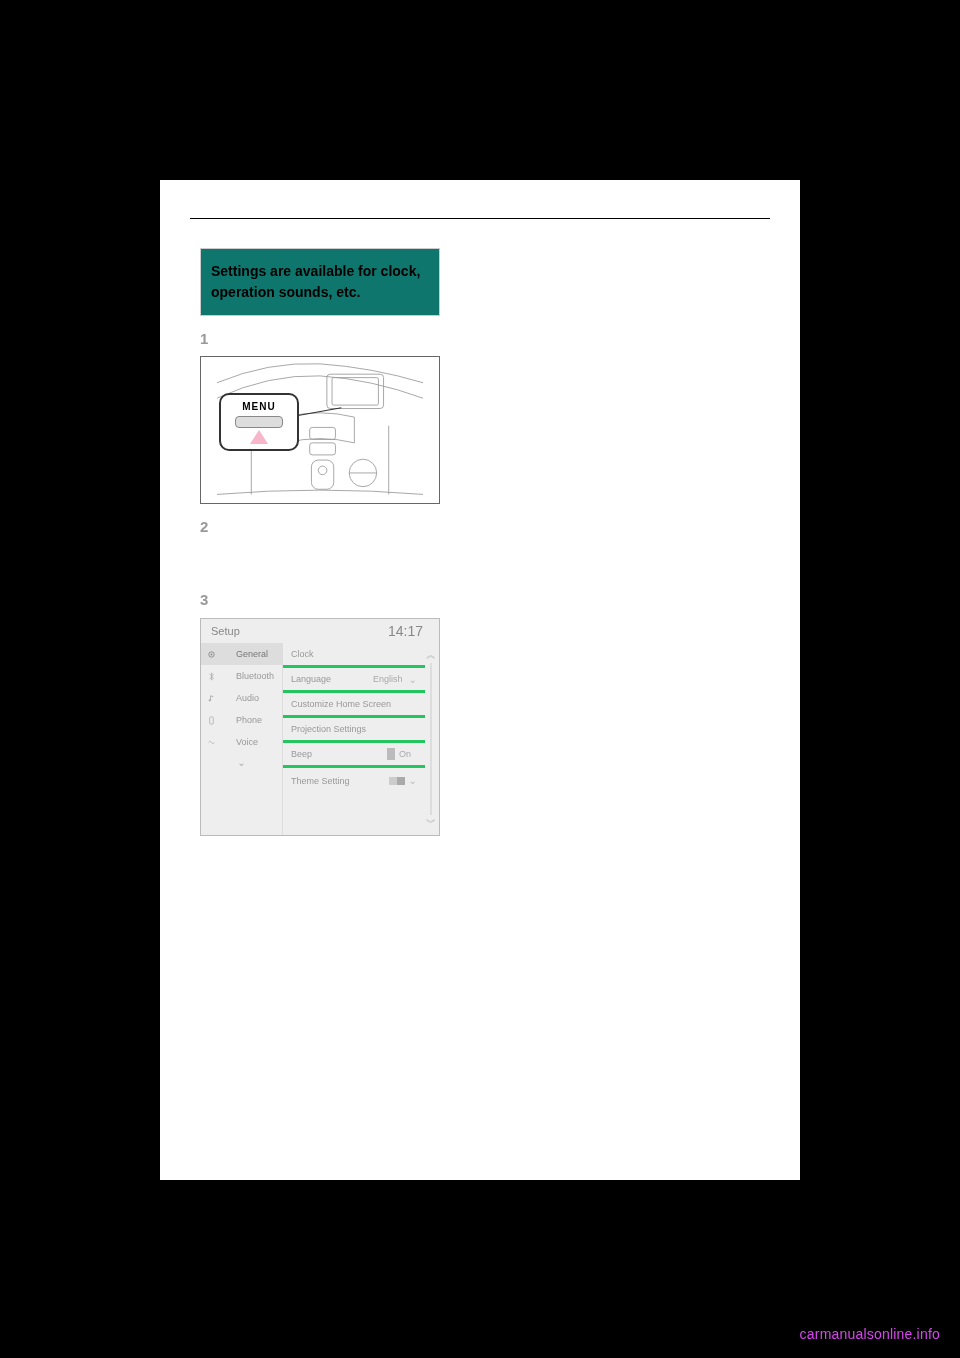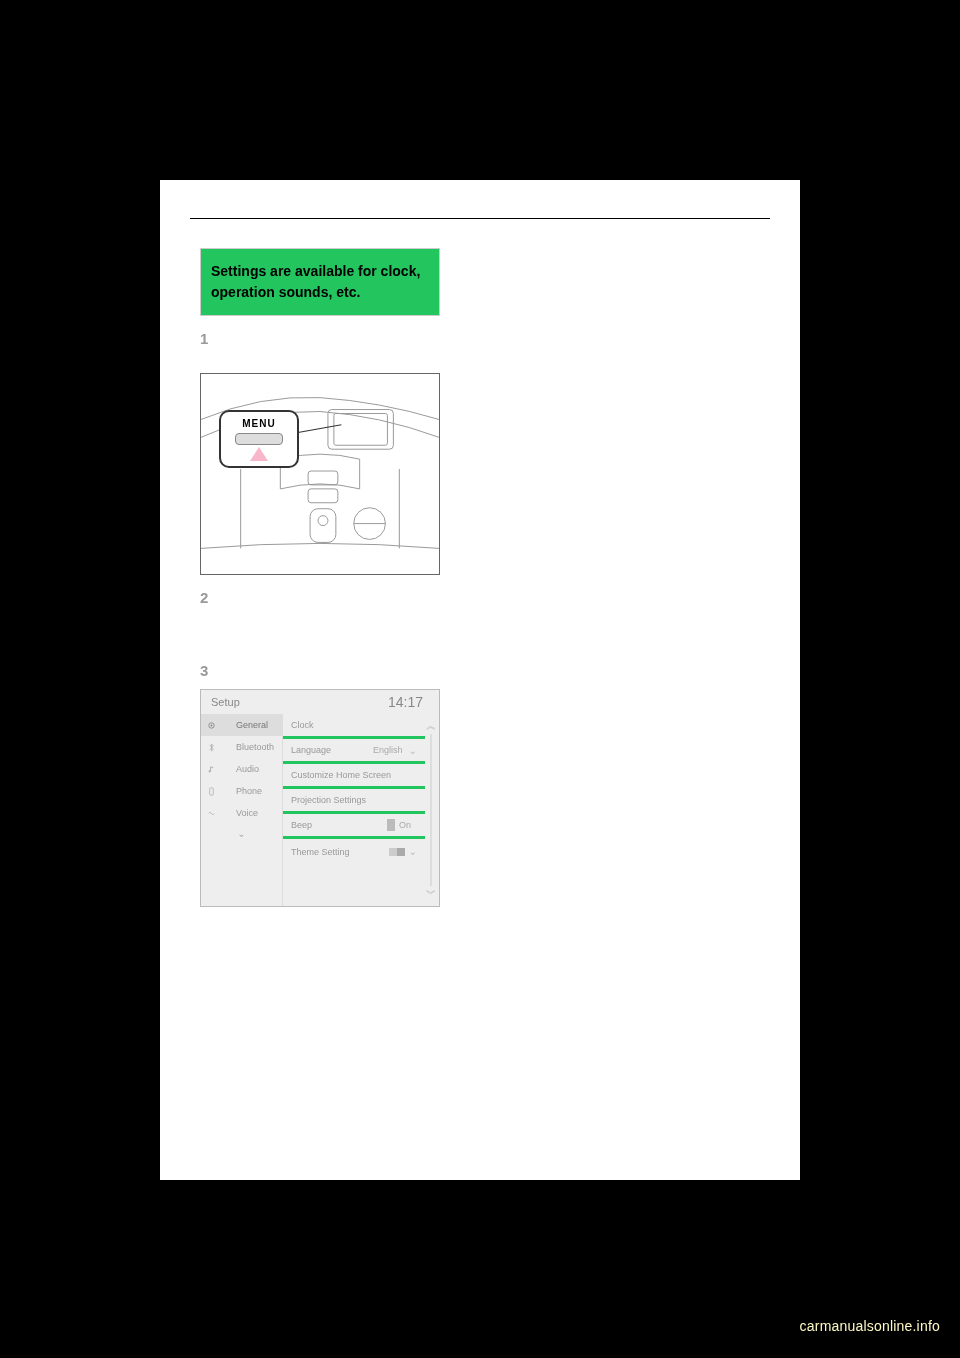--- a/index.html
+++ b/index.html
@@ -34,21 +34,21 @@
     }
     .title-bar {
       background: #888;
       color: #fff;
       letter-spacing: 2px;
       font-weight: bold;
       font-size: 16px;
       padding: 12px 10px;
     }
     .intro-box {
-      background: #22c55e;
+      background: #0f766e;
       border: 1px solid #ccc;
       padding: 12px 10px;
       margin-top: 16px;
       font-weight: bold;
       font-size: 14px;
       line-height: 1.5;
     }
     .sub-head {
       margin-top: 16px;
       background: #ddd;
@@ -64,23 +64,23 @@
       align-items: baseline;
       gap: 10px;
     }
     .step-num {
       font-weight: bold;
       color: #999;
       font-size: 15px;
       width: 12px;
     }
     .dash-illustration {
-      margin-top: 26px;
+      margin-top: 9px;
       width: 240px;
-      height: 202px;
+      height: 148px;
       border: 1px solid #666;
       background: #fff;
       position: relative;
     }
     .dash-bg {
       position: absolute;
       inset: 0;
     }
     .dash-bg svg { width: 100%; height: 100%; }
     .menu-callout {
@@ -200,22 +200,22 @@
       color: #bbb; font-size: 10px; text-align: center; line-height: 12px;
     }
     .ss-scroll-top { top: 0; }
     .ss-scroll-bot { bottom: 0; }
     .ss-scroll-track {
       position: absolute; left: 5px; top: 14px; bottom: 14px; width: 2px; background: #ddd;
     }
     .watermark {
       position: absolute;
       right: 20px;
-      bottom: 24px;
-      color: #fef9c3;
+      bottom: 16px;
+      color: #d946ef;
       font-size: 14px;
       font-family: Arial, sans-serif;
       letter-spacing: 0.2px;
     }
   </style>
 </head>
 <body>
 
 <div class="page">
   <div class="divider"></div>

